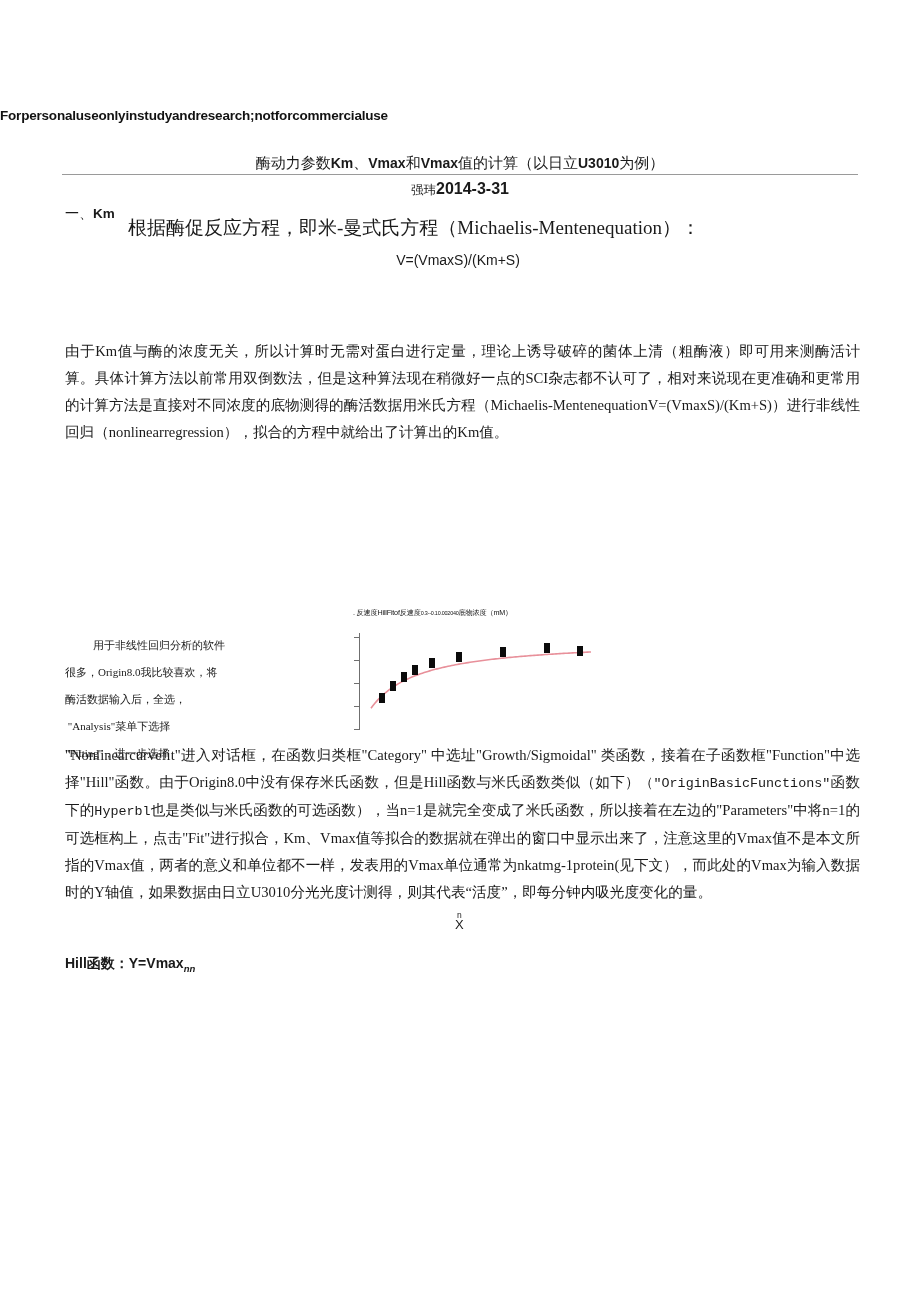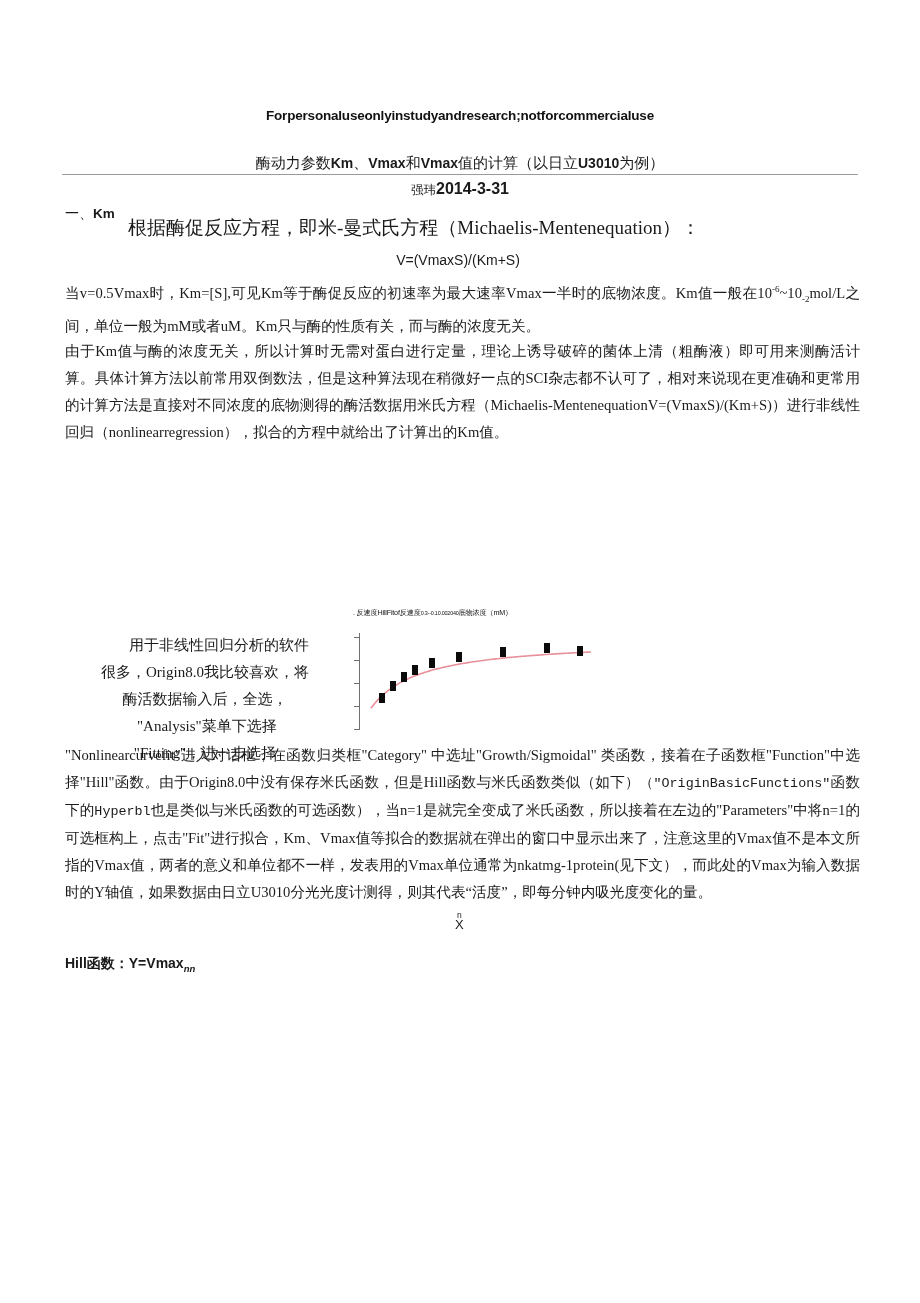--- a/index.html
+++ b/index.html
@@ -19,21 +19,21 @@
     overflow: hidden;
     box-sizing: border-box;
   }
 
   
   .doc-header {
     position: absolute;
     left: 0;
     top: 108px;
     width: 920px;
-    text-align: center;
+    text-align: left;
     font-family: "Liberation Sans", "DejaVu Sans", sans-serif;
     font-weight: bold;
     font-size: 13.5px;
     letter-spacing: -0.2px;
     color: #121212;
   }
   .doc-subtitle {
     position: absolute;
     left: 0;
     top: 154px;
@@ -114,23 +114,22 @@
   .mono { font-family: "Liberation Mono", "DejaVu Sans Mono", monospace; font-size: 13.4px; }
   sup.sm { font-size: 9px; vertical-align: super; }
   sub.sm { font-size: 9px; vertical-align: sub; }
 
   
   .wrapcol {
     position: absolute;
     left: 65px;
     top: 632px;
     width: 280px;
-    font-size: 15px;
+    font-size: 11px;
     line-height: 27px;
-    text-align: center;
   }
   .wrapcol .indent { display: inline-block; width: 28px; }
 
   
   .figure {
     position: absolute;
     left: 345px;
     top: 608px;
     width: 250px;
     height: 125px;
@@ -216,23 +215,20 @@
   </div>
 
   <div class="section-h">
     <span>一、</span><span class="b">Km</span>
   </div>
 
   <div class="lead">根据酶促反应方程，即米-曼式氏方程（Michaelis-Mentenequation）：</div>
 
   <div class="formula">V=(VmaxS)/(Km+S)</div>
 
-  <div class="para p1">
-    <span>当v=0.5Vmax时，Km=[S],可见Km等于酶促反应的初速率为最大速率Vmax一半时的底物浓度。Km值一般在10</span><sup class="sm">-6</sup><span>~10</span><sub class="sm">-2</sub><span>mol/L之间，单位一般为mM或者uM。Km只与酶的性质有关，而与酶的浓度无关。</span>
-  </div>
 
   <div class="para p2">由于Km值与酶的浓度无关，所以计算时无需对蛋白进行定量，理论上诱导破碎的菌体上清（粗酶液）即可用来测酶活计算。具体计算方法以前常用双倒数法，但是这种算法现在稍微好一点的SCI杂志都不认可了，相对来说现在更准确和更常用的计算方法是直接对不同浓度的底物测得的酶活数据用米氏方程（Michaelis-MentenequationV=(VmaxS)/(Km+S)）进行非线性回归（nonlinearregression），拟合的方程中就给出了计算出的Km值。</div>
 
 
   <div class="wrapcol">
     <span class="indent"></span><span>用于非线性回归分析的软件</span><br>
     <span>很多，Origin8.0我比较喜欢，将</span><br>
     <span>酶活数据输入后，全选，</span><br>
     &nbsp;<span>"Analysis"菜单下选择</span><br>
     <span>"Fitting"，进一步选择</span>

